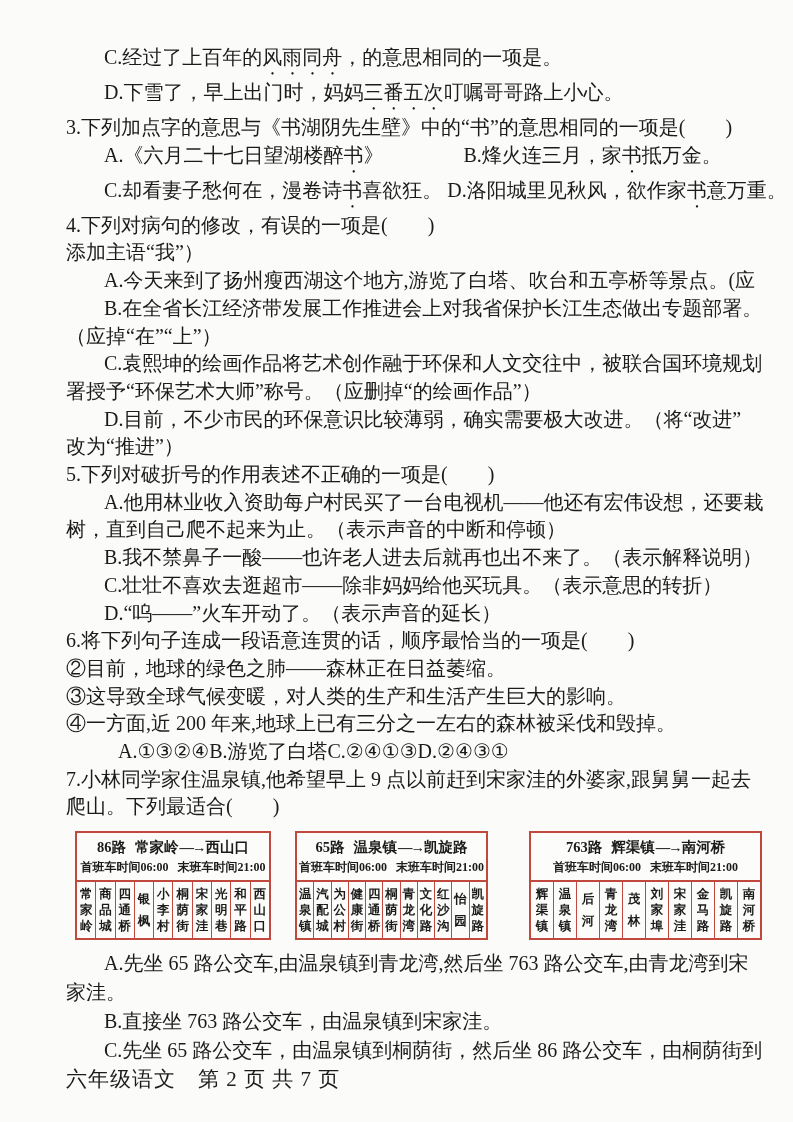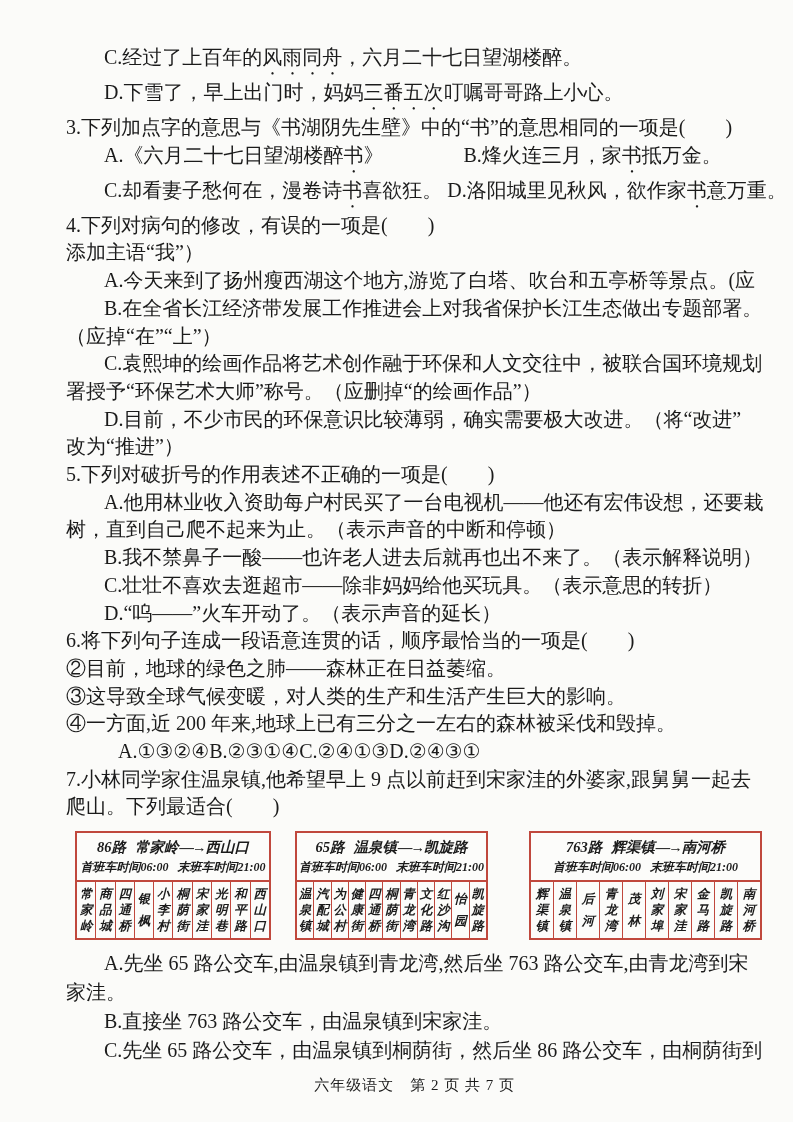--- a/index.html
+++ b/index.html
@@ -17,21 +17,21 @@
   .line.opt { padding-left:38px; }
   .line.choices {
     display:flex; justify-content:flex-start;
     width:592px; margin-left:52px;
   }
   .em {
     text-emphasis:filled dot; text-emphasis-position:under right;
     -webkit-text-emphasis:filled dot; -webkit-text-emphasis-position:under;
   }
   
-  .tables { display:flex; margin:10px 0 9px 9px;font-style:italic; }
+  .tables { display:flex; margin:10px 0 9px 9px; }
   .bus-table { border:2px solid var(--tb); background:#fcfcfa; }
   .bus-table.t0 { width:196px; }
   .bus-table.t1 { width:193px; margin-left:24px; }
   .bus-table.t2 { width:233px; margin-left:41px; }
   .bt-title {
     text-align:center; font-size:14.5px; font-weight:700;
     padding-top:5px; height:26px; white-space:nowrap;
   }
   .bt-title .rt { margin-right:9px; }
   .bt-title .arrow { letter-spacing:-2px; margin:0 1px; }
@@ -42,30 +42,30 @@
   .bt-stops { display:flex; border-top:2px solid var(--tb); height:58px; }
   .stop {
     flex:1; display:flex; flex-direction:column;
     justify-content:space-evenly; align-items:center;
     border-left:1.5px solid var(--tb);
     font-size:12.5px; font-weight:700; padding:2px 0; line-height:1;
   }
   .stop:first-child { border-left:none; }
   .bottom .line { line-height:29px; }
   .footer {
-    text-align:center; font-size:15px; margin-top:11px;
+    font-size:21px; 
     letter-spacing:1px;
   }
 </style>
 </head>
 <body>
 
 <div class="page">
   <div class="top">
-      <div class="line opt"><span>C.经过了上百年的</span><span class="em">风雨同舟</span><span>，六月二十七日望湖楼醉。</span></div>
+      <div class="line opt"><span>C.经过了上百年的</span><span class="em">风雨同舟</span><span>，的意思相同的一项是。</span></div>
       <div class="line opt"><span>D.下雪了，早上出门时，妈妈</span><span class="em">三番五次</span><span>叮嘱哥哥路上小心。</span></div>
       <div class="line flush"><span>3.下列加点字的意思与《书湖阴先生壁》中的“书”的意思相同的一项是(　　)</span></div>
       <div class="line opt"><span>A.《六月二十七日望湖楼醉</span><span class="em">书</span><span>》　　　　B.烽火连三月，家</span><span class="em">书</span><span>抵万金。</span></div>
       <div class="line opt"><span>C.却看妻子愁何在，漫卷诗</span><span class="em">书</span><span>喜欲狂。 D.洛阳城里见秋风，欲作家</span><span class="em">书</span><span>意万重。</span></div>
       <div class="line flush"><span>4.下列对病句的修改，有误的一项是(　　)</span></div>
       <div class="line flush"><span>添加主语“我”）</span></div>
       <div class="line opt"><span>A.今天来到了扬州瘦西湖这个地方,游览了白塔、吹台和五亭桥等景点。(应</span></div>
       <div class="line opt"><span>B.在全省长江经济带发展工作推进会上对我省保护长江生态做出专题部署。</span></div>
       <div class="line flush"><span>（应掉“在”“上”）</span></div>
       <div class="line opt"><span>C.袁熙坤的绘画作品将艺术创作融于环保和人文交往中，被联合国环境规划</span></div>
@@ -77,21 +77,21 @@
       <div class="line flush"><span>树，直到自己爬不起来为止。（表示声音的中断和停顿）</span></div>
       <div class="line opt"><span>B.我不禁鼻子一酸——也许老人进去后就再也出不来了。（表示解释说明）</span></div>
       <div class="line opt"><span>C.壮壮不喜欢去逛超市——除非妈妈给他买玩具。（表示意思的转折）</span></div>
       <div class="line opt"><span>D.“呜——”火车开动了。（表示声音的延长）</span></div>
       <div class="line flush"><span>6.将下列句子连成一段语意连贯的话，顺序最恰当的一项是(　　)</span></div>
       <div class="line flush"><span>②目前，地球的绿色之肺——森林正在日益萎缩。</span></div>
       <div class="line flush"><span>③这导致全球气候变暖，对人类的生产和生活产生巨大的影响。</span></div>
       <div class="line flush"><span>④一方面,近 200 年来,地球上已有三分之一左右的森林被采伐和毁掉。</span></div>
       <div class="line choices">
         <span>A.①③②④</span>
-        <span>B.②③①④</span>
+        <span>B.游览了白塔</span>
         <span>C.②④①③</span>
         <span>D.②④③①</span>
       </div>
       <div class="line flush"><span>7.小林同学家住温泉镇,他希望早上 9 点以前赶到宋家洼的外婆家,跟舅舅一起去</span></div>
       <div class="line flush"><span>爬山。下列最适合(　　)</span></div>
     </div>
   <div class="tables" id="bus-tables">
       <div class="bus-table t0">
         <div class="bt-title"><span class="rt">86路</span><span>常家岭</span><span class="arrow">—→</span><span>西山口</span></div>
         <div class="bt-times">

